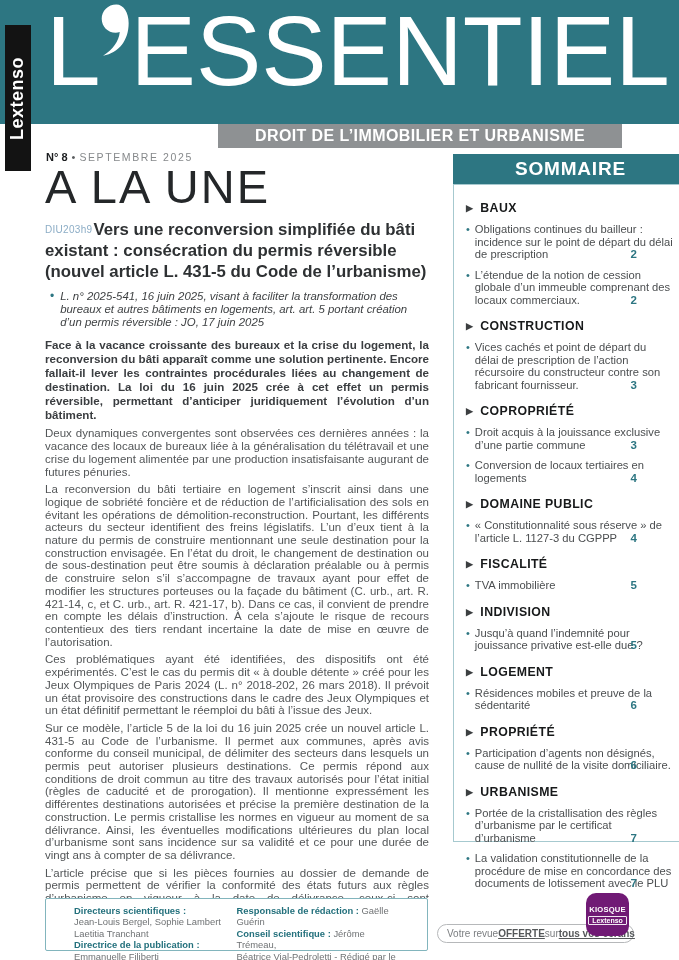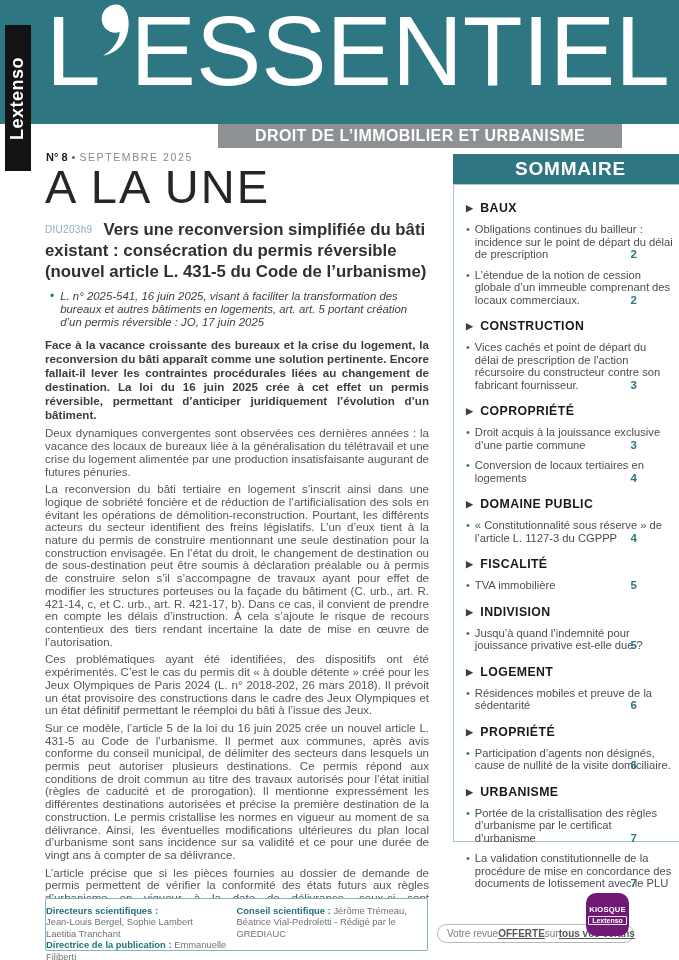--- a/index.html
+++ b/index.html
@@ -23,21 +23,21 @@
   .issue-no{font-weight:bold;color:#1b1d1f;}
   .issue-sep{color:#5c5f61;margin:0 4px;}
   .issue-date{color:#86898b;letter-spacing:1.6px;font-size:10.5px;}
 
   
   .main-col{position:absolute;left:45px;top:162px;width:384px;height:736px;overflow:hidden;}
   .section-title{margin:0 0 9px 0;font-size:47px;line-height:1.05;font-weight:400;
         letter-spacing:2px;color:#242729;}
   .article-title{margin:2px 0 0 0;font-size:16.8px;font-weight:bold;color:#2e3133;line-height:1.24;}
   .article-id{font-size:10px;color:#8cadc6;font-weight:normal;letter-spacing:0.3px;
-        margin-right:11px;position:relative;top:-2px;}
+        margin-right:1px;position:relative;top:-2px;}
   .reference{margin-top:7px;display:flex;padding-left:5px;}
   .ref-bullet{color:#2d7682;font-size:12px;line-height:13.2px;margin-right:6px;}
   .ref-text{font-style:italic;font-size:11.4px;line-height:13.2px;color:#3f4244;}
   .lead{margin:9px 0 0 0;font-weight:bold;font-size:11.6px;line-height:14px;
         color:#3a3d40;text-align:justify;}
   .body-p{margin:5px 0 0 0;font-size:11.5px;line-height:12.7px;color:#535658;text-align:justify;}
 
   
   .sommaire{position:absolute;left:437px;top:154px;width:235px;padding-left:16px;}
   .sommaire-header{height:30px;background:#2d7682;color:#ffffff;font-weight:bold;
@@ -49,21 +49,21 @@
   .som-arrow{font-size:9px;color:#3c3f41;margin-right:7px;}
   .som-item{position:relative;display:flex;margin-top:8px;padding-right:2px;}
   .som-bullet{color:#2d7682;margin-right:5px;font-size:11px;line-height:12.5px;}
   .som-text{flex:1;font-size:11.2px;line-height:12.5px;color:#4b4e50;}
   .som-page{position:absolute;right:38px;bottom:0;font-weight:bold;font-size:11.5px;
         color:#2d7682;line-height:12.5px;}
 
   
   .footer-box{position:absolute;left:45px;top:898px;width:383px;height:53px;
         border:1px solid #82b5bd;border-radius:2px;box-sizing:border-box;
-        display:flex;padding:6px 0;background:#ffffff;}
+        display:flex;padding:6px 28px;background:#ffffff;}
   .footer-col{flex:1;font-size:9.4px;line-height:11.4px;color:#6f7274;}
   .footer-label{font-weight:bold;color:#23707c;}
   .kiosque{position:absolute;left:586px;top:893px;width:43px;height:43px;background:#701a75;
         border-radius:10px;display:flex;flex-direction:column;align-items:center;
         justify-content:center;color:#ffffff;z-index:3;}
   .k1{font-size:7.6px;font-weight:bold;letter-spacing:0.2px;}
   .k2{font-size:7px;font-weight:bold;border:1px solid rgba(255,255,255,0.9);
         border-radius:1px;padding:0 3px;margin-top:2px;}
   .promo{position:absolute;left:437px;top:924px;width:197px;height:19px;background:#ffffff;
         border:1px solid #b6b8ba;border-radius:10px;box-sizing:border-box;
@@ -217,20 +217,21 @@
   </div>
 
   <div class="footer-box">
     <div class="footer-col" id="fcol-left">
         <div class="footer-line"><span class="footer-label">Directeurs scientifiques : </span><span></span></div>
         <div class="footer-line"><span>Jean-Louis Bergel, Sophie Lambert</span></div>
         <div class="footer-line"><span>Laetitia Tranchant</span></div>
         <div class="footer-line"><span class="footer-label">Directrice de la publication : </span><span>Emmanuelle Filiberti</span></div>
       </div>
     <div class="footer-col" id="fcol-right">
+        <div class="footer-line"><span class="footer-label">Responsable de rédaction : </span><span>Gaëlle Guérin</span></div>
         <div class="footer-line"><span class="footer-label">Conseil scientifique : </span><span>Jérôme Trémeau,</span></div>
         <div class="footer-line"><span>Béatrice Vial-Pedroletti - Rédigé par le GREDIAUC</span></div>
       </div>
   </div>
 
   <div class="kiosque">
     <span class="k1">KIOSQUE</span>
     <span class="k2">Lextenso</span>
   </div>
   <div class="promo" id="promo">

